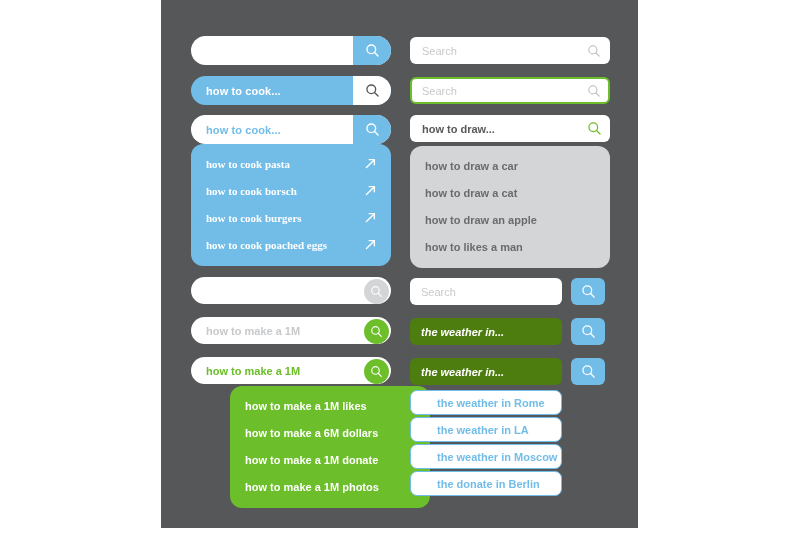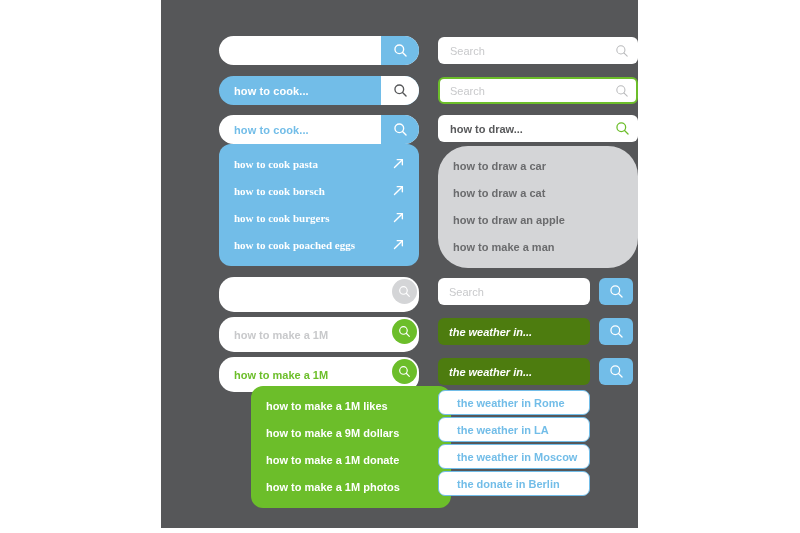--- a/index.html
+++ b/index.html
@@ -72,21 +72,21 @@
   .txt-white { color: #ffffff; }
 
   
   .dd-card {
     border-radius: 12px;
     padding: 6px 0 8px 0;
     box-sizing: border-box;
   }
   .dd-card.blue  { background: #72bde8; font-family: Liberation Serif, serif; }
   .dd-card.green { background: #6cbe2a; }
-  .dd-card.gray  { background: #d4d5d7; border-radius: 30px; }
+  .dd-card.gray  { background: #d4d5d7; }
   .dd-row {
     display: flex;
     align-items: center;
     height: 27px;
     padding: 0 14px 0 15px;
     font-size: 11px;
     font-weight: bold;
     white-space: nowrap;
   }
   .dd-row .dd-label { flex: 1 1 auto; }
@@ -126,21 +126,21 @@
     display: flex;
     align-items: center;
     justify-content: center;
   }
   .ph-gray { color: #c8c9cb; font-weight: normal; }
   .val-dark { color: #58595b; font-weight: bold; }
 
   
   .pill-circ {
     position: relative;
-    height: 35px;
+    height: 27px;
     background: #ffffff;
     border-radius: 15px;
     display: flex;
     align-items: center;
     box-sizing: border-box;
   }
   .pill-circ .pc-text {
     flex: 1 1 auto;
     padding-left: 15px;
     font-size: 11px;
@@ -200,28 +200,28 @@
     height: 25px;
     background: #ffffff;
     border: 1px solid #72bde8;
     border-radius: 7px;
     box-sizing: border-box;
     display: flex;
     align-items: center;
     margin-bottom: 2px;
   }
   .stack-item .si-label {
-    padding-left: 18px;
+    padding-left: 26px;
     font-size: 11px;
     font-weight: bold;
     color: #72bde8;
     white-space: nowrap;
   }
 
-  .block { position: absolute; margin-left: 28px; }
+  .block { position: absolute; }
   svg { display: block; }
 </style>
 </head>
 <body>
 
 <div id="canvas">
   <div id="panel">
 
     <div class="col col-left">
 
@@ -331,27 +331,27 @@
           <div class="pc-text txt-green">how to make a 1M</div>
           <div class="pc-btn circ-green">
             <svg width="13" height="13" viewBox="0 0 20 20">
               <circle cx="8.4" cy="8.4" r="5.8" fill="none" stroke="#ffffff" stroke-width="1.8"></circle>
               <line x1="12.7" y1="12.7" x2="17.4" y2="17.4" stroke="#ffffff" stroke-width="1.8" stroke-linecap="round"></line>
             </svg>
           </div>
         </div>
       </div>
 
-      <div class="block" style="left:4px; top:386px; width:200px;padding-left:28px;">
+      <div class="block" style="left:11px; top:386px; width:200px;padding-left:28px;">
         <div class="dd-card green">
           <div class="dd-row">
             <span class="dd-label dd-white-text">how to make a 1M likes</span>
           </div>
           <div class="dd-row">
-            <span class="dd-label dd-white-text">how to make a 9M dollars</span>
+            <span class="dd-label dd-white-text">how to make a 6M dollars</span>
           </div>
           <div class="dd-row">
             <span class="dd-label dd-white-text">how to make a 1M donate</span>
           </div>
           <div class="dd-row">
             <span class="dd-label dd-white-text">how to make a 1M photos</span>
           </div>
         </div>
       </div>
 
@@ -400,21 +400,21 @@
           <div class="dd-row">
             <span class="dd-label dd-gray-text">how to draw a car</span>
           </div>
           <div class="dd-row">
             <span class="dd-label dd-gray-text">how to draw a cat</span>
           </div>
           <div class="dd-row">
             <span class="dd-label dd-gray-text">how to draw an apple</span>
           </div>
           <div class="dd-row">
-            <span class="dd-label dd-gray-text">how to make a man</span>
+            <span class="dd-label dd-gray-text">how to likes a man</span>
           </div>
         </div>
       </div>
 
       <div class="block" style="left:0; top:278px; width:200px;">
         <div class="row-split">
           <div class="split-field sf-white">
             <span class="sf-text ph-gray">Search</span>
           </div>
           <div class="split-btn">

